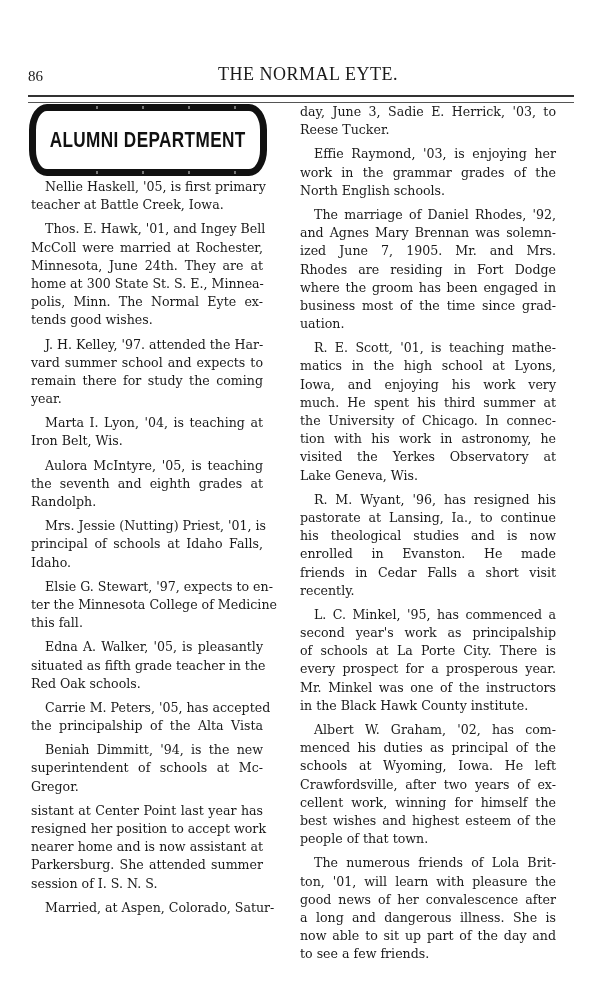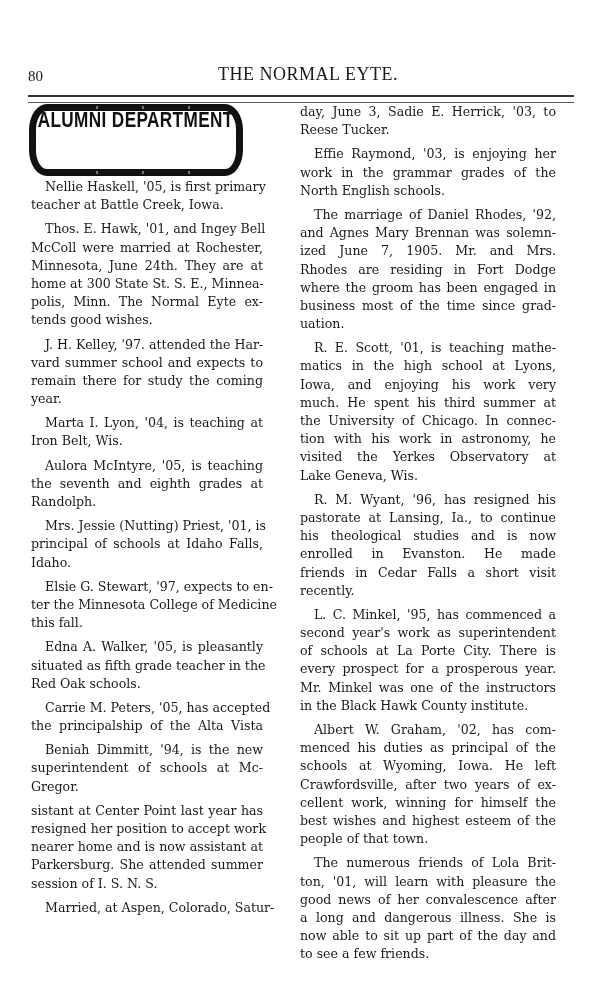--- a/index.html
+++ b/index.html
@@ -15,43 +15,43 @@
     font-family: "Liberation Serif", serif; font-size: 18px; letter-spacing: 0.5px;
   }
   .header-rule {
     position: absolute; left: 28px; top: 95px; width: 546px; height: 5px;
     border-top: 2px solid #333; border-bottom: 1.5px solid #555;
   }
   .column { position: absolute; font-size: 12.6px; line-height: 18.2px; }
   .col-left { left: 31px; top: 104px; width: 232px; }
   .col-right { left: 300px; top: 103px; width: 256px; }
   .banner {
-    position: relative; width: 214px; height: 72px; margin: 0 0 2px -2px;
+    position: relative; width: 238px; height: 72px; margin: 0 0 2px -2px;
     border: 7px solid #111; border-radius: 18px 18px 18px 18px / 26px 26px 26px 26px;
-    box-sizing: border-box; display: flex; justify-content: center;
+    box-sizing: border-box; display: flex; align-items: center; justify-content: center;
   }
   .banner::before, .banner::after {
     content: ""; position: absolute; left: 16px; right: 16px; height: 3px; background: #fff;
   }
   .banner::before { top: -5px; background: repeating-linear-gradient(90deg, transparent 0 44px, #777 44px 46px); }
   .banner::after { bottom: -5px; background: repeating-linear-gradient(90deg, transparent 0 44px, #777 44px 46px); }
   .banner-title {
     font-family: "Liberation Sans", sans-serif; font-weight: bold; font-size: 22px;
     letter-spacing: 0.5px; transform: scaleX(0.78); white-space: nowrap; color: #111;
   }
   .para { margin: 0 0 6px 0; }
   .line { display: block; white-space: nowrap; text-align: justify; text-align-last: justify; height: 18.2px; }
   .line.last { text-align-last: left; }
   .line.indent { padding-left: 14px; }
 </style>
 </head>
 <body>
 
 <div>
-  <span class="page-number">80</span>
+  <span class="page-number">86</span>
   <div class="running-title">THE NORMAL EYTE.</div>
   <div class="header-rule"></div>
 </div>
 
 <div class="column col-left" id="col-left">
   <div class="banner">
     <span class="banner-title">ALUMNI DEPARTMENT</span>
   </div>
 <div class="para">
       <span class="line indent">Nellie Haskell, '05, is first primary</span>
@@ -148,21 +148,21 @@
     <div class="para">
       <span class="line indent">R. M. Wyant, '96, has resigned his</span>
       <span class="line">pastorate at Lansing, Ia., to continue</span>
       <span class="line">his theological studies and is now</span>
       <span class="line">enrolled in Evanston. He made</span>
       <span class="line">friends in Cedar Falls a short visit</span>
       <span class="line last">recently.</span>
     </div>
     <div class="para">
       <span class="line indent">L. C. Minkel, '95, has commenced a</span>
-      <span class="line">second year's work as superintendent</span>
+      <span class="line">second year's work as principalship</span>
       <span class="line">of schools at La Porte City. There is</span>
       <span class="line">every prospect for a prosperous year.</span>
       <span class="line">Mr. Minkel was one of the instructors</span>
       <span class="line last">in the Black Hawk County institute.</span>
     </div>
     <div class="para">
       <span class="line indent">Albert W. Graham, '02, has com-</span>
       <span class="line">menced his duties as principal of the</span>
       <span class="line">schools at Wyoming, Iowa. He left</span>
       <span class="line">Crawfordsville, after two years of ex-</span>

